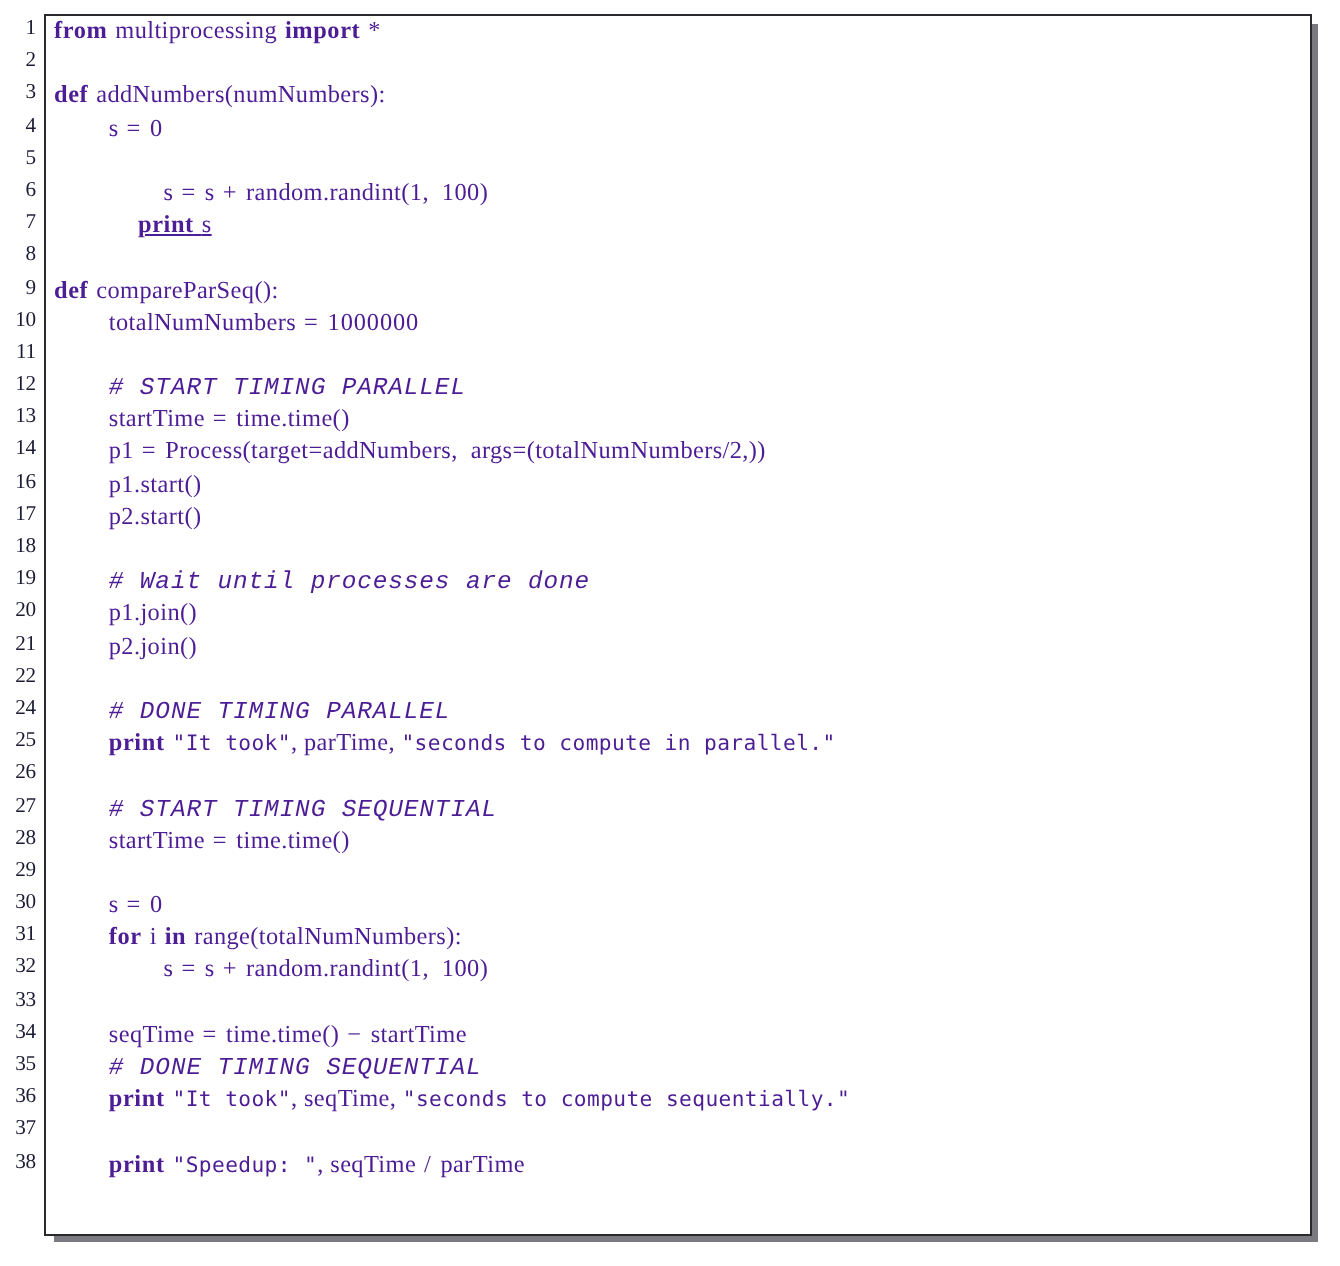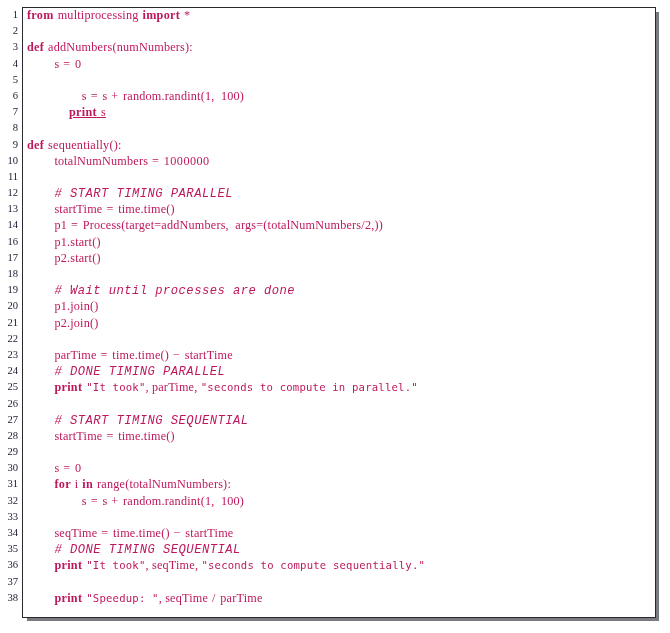--- a/index.html
+++ b/index.html
@@ -67,21 +67,21 @@
   }
 
   .codetext {
     position: absolute;
     left: 27px;
     top: 0;
     white-space: pre;
     font-family: "Liberation Serif", "DejaVu Serif", serif;
     font-size: 12.2px;
     letter-spacing: 0.35px;
-    color: #be185d;
+    color: #4c1d95;
   }
 
   
   .kw {
     font-weight: bold;
     letter-spacing: 0.3px;
   }
   .id {
     font-weight: normal;
     letter-spacing: 0.2px;
@@ -113,34 +113,33 @@
 
   <div class="code-area" id="code-area">
       <div class="line"><span class="lineno">1</span><span class="codetext" style="left: 27px;"><span class="kw">from</span><span class="sp"> </span><span class="id">multiprocessing</span><span class="sp"> </span><span class="kw">import</span><span class="sp"> </span><span class="op">*</span></span></div>
       <div class="line"><span class="lineno">2</span><span class="codetext" style="left: 27px;"></span></div>
       <div class="line"><span class="lineno">3</span><span class="codetext" style="left: 27px;"><span class="kw">def</span><span class="sp"> </span><span class="id">addNumbers(numNumbers):</span></span></div>
       <div class="line"><span class="lineno">4</span><span class="codetext" style="left: 54.4px;"><span class="id">s</span><span class="op"> = </span><span class="num">0</span></span></div>
       <div class="line"><span class="lineno">5</span></div>
       <div class="line"><span class="lineno">6</span><span class="codetext" style="left: 81.8px;"><span class="id">s</span><span class="op"> = </span><span class="id">s</span><span class="op"> + </span><span class="id">random.randint(1,  100)</span></span></div>
       <div class="line"><span class="lineno">7</span><span class="codetext" style="left: 69px; text-decoration: underline;"><span class="kw">print</span><span class="sp"> </span><span class="id">s</span></span></div>
       <div class="line"><span class="lineno">8</span><span class="codetext" style="left: 27px;"></span></div>
-      <div class="line"><span class="lineno">9</span><span class="codetext" style="left: 27px;"><span class="kw">def</span><span class="sp"> </span><span class="id">sequentially():</span></span></div>
+      <div class="line"><span class="lineno">9</span><span class="codetext" style="left: 27px;"><span class="kw">def</span><span class="sp"> </span><span class="id">compareParSeq():</span></span></div>
       <div class="line"><span class="lineno">10</span><span class="codetext" style="left: 54.4px;"><span class="id">totalNumNumbers</span><span class="op"> = </span><span class="num">1000000</span></span></div>
       <div class="line"><span class="lineno">11</span><span class="codetext" style="left: 27px;"></span></div>
       <div class="line"><span class="lineno">12</span><span class="codetext" style="left: 54.4px;"><span class="cmt"># START TIMING PARALLEL</span></span></div>
       <div class="line"><span class="lineno">13</span><span class="codetext" style="left: 54.4px;"><span class="id">startTime</span><span class="op"> = </span><span class="id">time.time()</span></span></div>
       <div class="line"><span class="lineno">14</span><span class="codetext" style="left: 54.4px;"><span class="id">p1</span><span class="op"> = </span><span class="id">Process(target=addNumbers,  args=(totalNumNumbers/2,))</span></span></div>
       <div class="line"><span class="lineno">16</span><span class="codetext" style="left: 54.4px;"><span class="id">p1.start()</span></span></div>
       <div class="line"><span class="lineno">17</span><span class="codetext" style="left: 54.4px;"><span class="id">p2.start()</span></span></div>
       <div class="line"><span class="lineno">18</span><span class="codetext" style="left: 27px;"></span></div>
       <div class="line"><span class="lineno">19</span><span class="codetext" style="left: 54.4px;"><span class="cmt"># Wait until processes are done</span></span></div>
       <div class="line"><span class="lineno">20</span><span class="codetext" style="left: 54.4px;"><span class="id">p1.join()</span></span></div>
       <div class="line"><span class="lineno">21</span><span class="codetext" style="left: 54.4px;"><span class="id">p2.join()</span></span></div>
       <div class="line"><span class="lineno">22</span><span class="codetext" style="left: 27px;"></span></div>
-      <div class="line"><span class="lineno">23</span><span class="codetext" style="left: 54.4px;"><span class="id">parTime</span><span class="op"> = </span><span class="id">time.time()</span><span class="op"> − </span><span class="id">startTime</span></span></div>
       <div class="line"><span class="lineno">24</span><span class="codetext" style="left: 54.4px;"><span class="cmt"># DONE TIMING PARALLEL</span></span></div>
       <div class="line"><span class="lineno">25</span><span class="codetext" style="left: 54.4px;"><span class="kw">print</span><span class="sp"> </span><span class="str">"It took"</span><span class="id">, </span><span class="id">parTime</span><span class="id">, </span><span class="str">"seconds to compute in parallel."</span></span></div>
       <div class="line"><span class="lineno">26</span><span class="codetext" style="left: 27px;"></span></div>
       <div class="line"><span class="lineno">27</span><span class="codetext" style="left: 54.4px;"><span class="cmt"># START TIMING SEQUENTIAL</span></span></div>
       <div class="line"><span class="lineno">28</span><span class="codetext" style="left: 54.4px;"><span class="id">startTime</span><span class="op"> = </span><span class="id">time.time()</span></span></div>
       <div class="line"><span class="lineno">29</span><span class="codetext" style="left: 27px;"></span></div>
       <div class="line"><span class="lineno">30</span><span class="codetext" style="left: 54.4px;"><span class="id">s</span><span class="op"> = </span><span class="num">0</span></span></div>
       <div class="line"><span class="lineno">31</span><span class="codetext" style="left: 54.4px;"><span class="kw">for</span><span class="sp"> </span><span class="id">i</span><span class="sp"> </span><span class="kw">in</span><span class="sp"> </span><span class="id">range(totalNumNumbers):</span></span></div>
       <div class="line"><span class="lineno">32</span><span class="codetext" style="left: 81.8px;"><span class="id">s</span><span class="op"> = </span><span class="id">s</span><span class="op"> + </span><span class="id">random.randint(1,  100)</span></span></div>
       <div class="line"><span class="lineno">33</span><span class="codetext" style="left: 27px;"></span></div>

